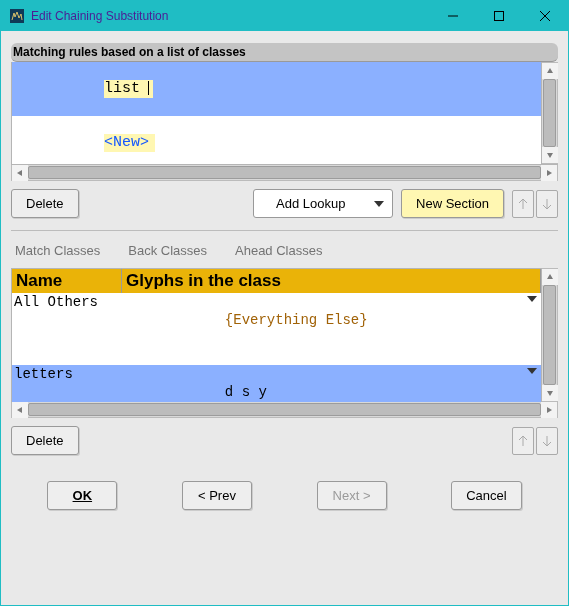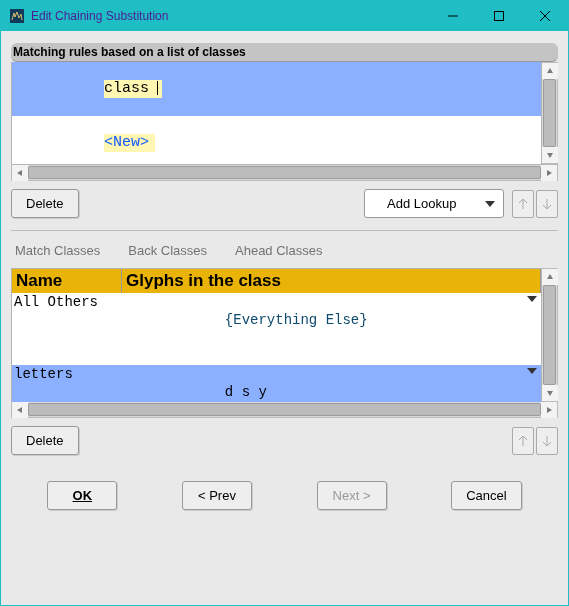--- a/index.html
+++ b/index.html
@@ -200,21 +200,21 @@
   .trow {
     display:flex;
     line-height:18px;
   }
   .trow .td-name { width:110px; flex:none; padding:0 2px; white-space:pre; overflow:hidden;}
   .trow .td-gly { flex:1; padding:0 2px; white-space:pre; position:relative;}
   .trow.sel { background:#8bb0ff; }
   .td-gly .chev {
     position:absolute; right:4px; top:3px;
   }
-  .glyph-red { color:#0c4a6e; }
+  .glyph-red { color:#a16207; }
   .footer {
     display:flex;
     justify-content:space-around;
     padding: 18px 20px 16px 20px;
     gap: 32px;
   }
   .btn-lg {
     min-width:70px;
     text-align:center;
     justify-content:center;
@@ -252,21 +252,21 @@
         </svg>
     </div>
   </div>
 
   <div class="content">
 
     <div class="panel-title">Matching rules based on a list of classes</div>
     <div class="listbox-wrap">
       <div class="listbox">
         <div class="row row-selected">
-          <span class="row-edit-highlight"><span>class</span><span class="cursor"></span></span>
+          <span class="row-edit-highlight"><span>list</span><span class="cursor"></span></span>
         </div>
         <div class="row">
           <span class="row-new">&lt;New&gt;</span>
         </div>
       </div>
       <div class="vscroll">
         <div class="arrow">
             <svg width="8" height="8">
               <polygon points="4,1 7,6 1,6" fill="#7a7a7a"></polygon>
             </svg>
@@ -299,20 +299,21 @@
 
     <div class="buttonrow">
       <button class="btn">Delete</button>
       <span style="flex:1"></span>
       <div class="dropdown">
         <span>Add Lookup</span>
         <svg class="chev-down">
             <polygon points="0,0 10,0 5,6" fill="#333"></polygon>
           </svg>
       </div>
+      <button class="btn btn-highlight">New Section</button>
       <div class="updown">
         <div class="sq">
             <svg width="10" height="12">
               <line x1="5" y1="1" x2="5" y2="11" stroke="#aaa"></line>
               <polyline points="1,5 5,1 9,5" fill="none" stroke="#aaa"></polyline>
             </svg>
           </div>
         <div class="sq">
             <svg width="10" height="12">
               <line x1="5" y1="1" x2="5" y2="11" stroke="#aaa"></line>

